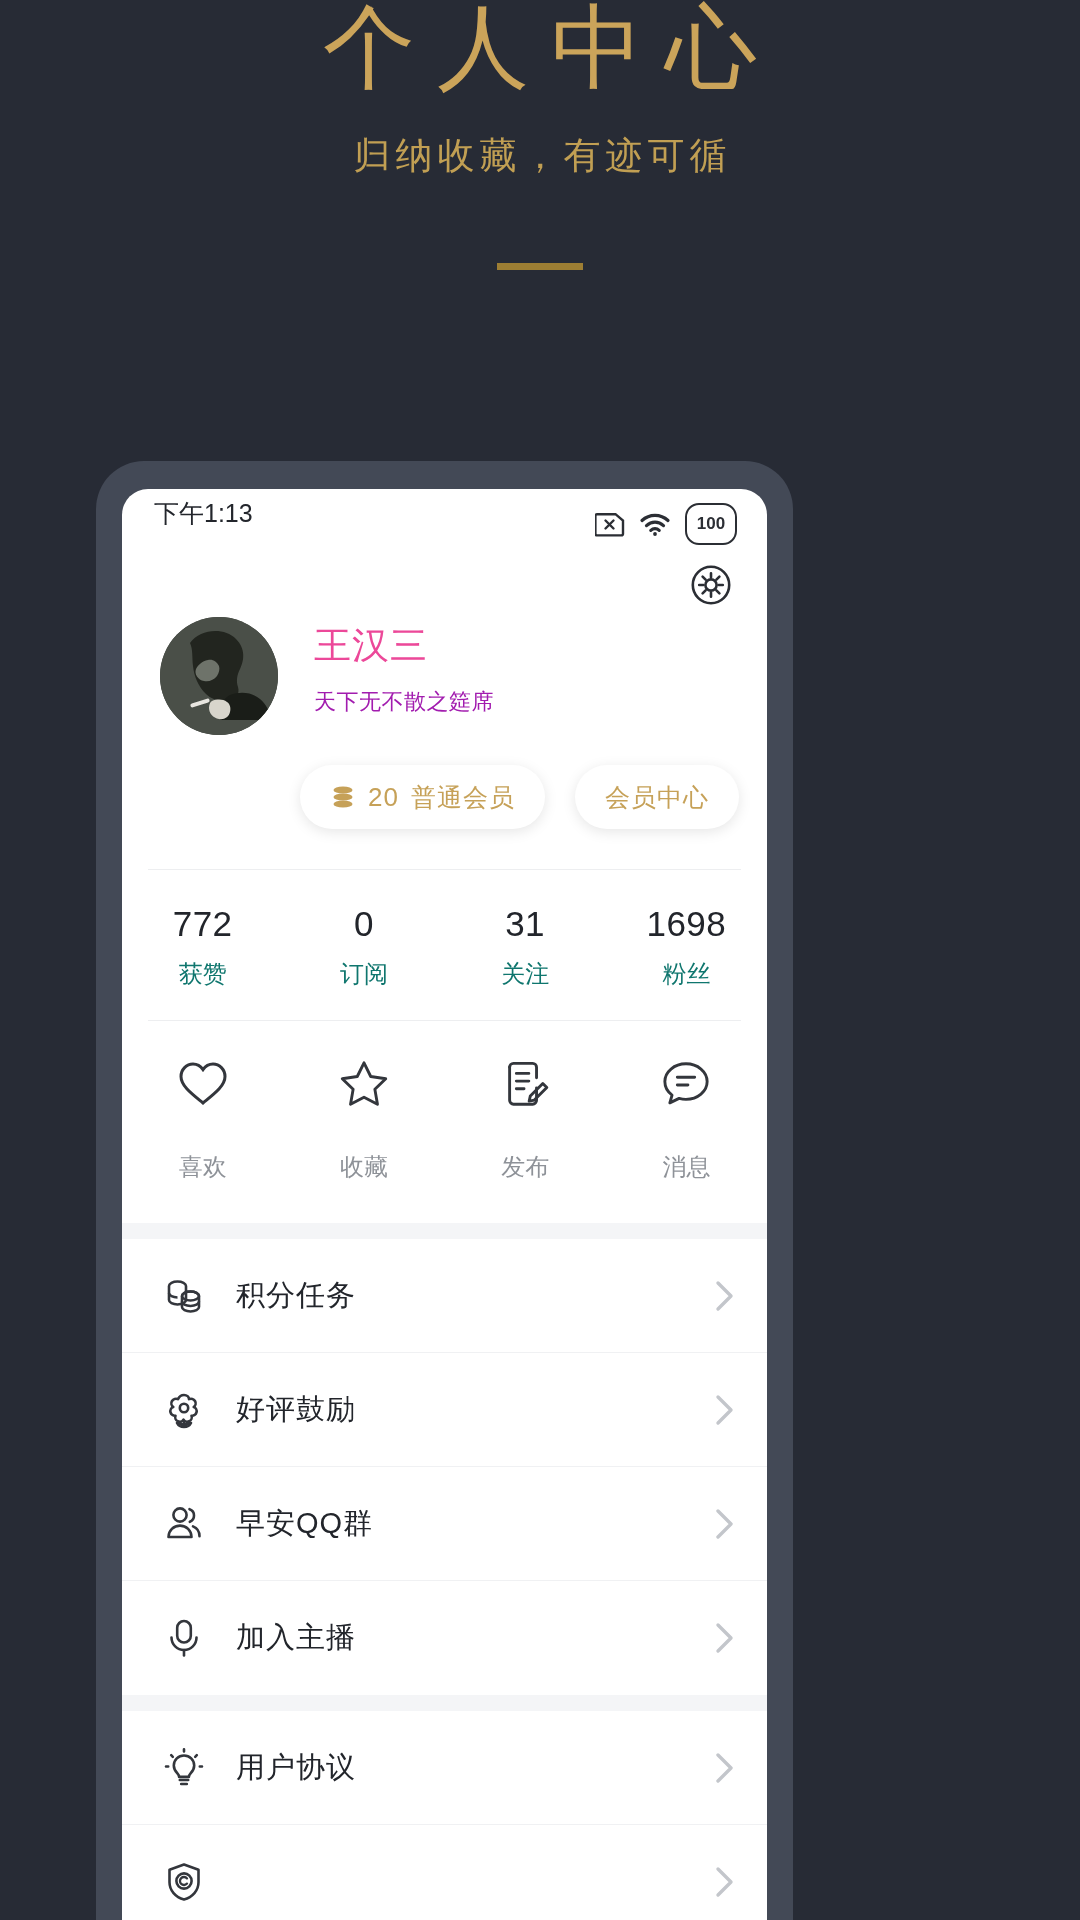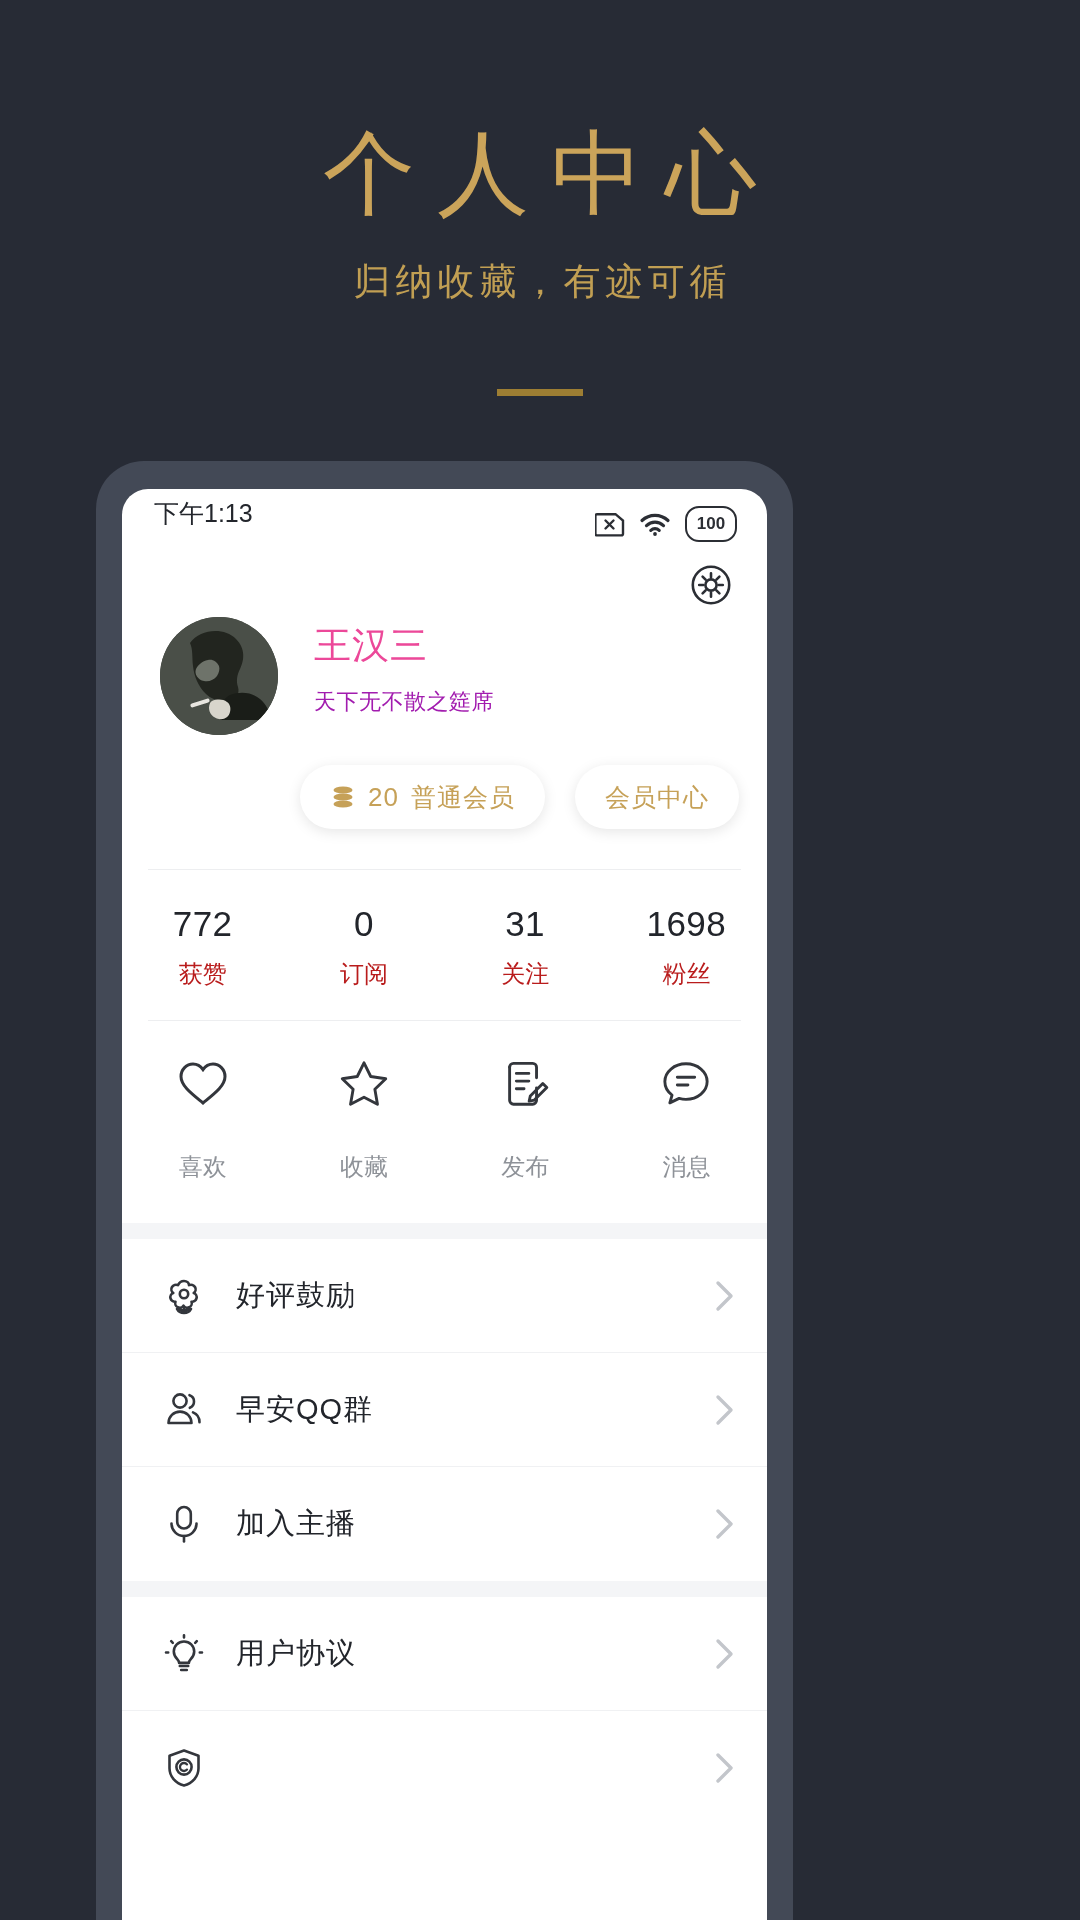--- a/index.html
+++ b/index.html
@@ -5,21 +5,21 @@
   * { box-sizing: border-box; margin: 0; padding: 0; }
   html, body {
     width: 1080px; height: 1920px;
     background: #272B35;
     font-family: "Liberation Sans", "DejaVu Sans", sans-serif;
     overflow: hidden;
   }
   .page { position: relative; width: 1080px; height: 1920px; background: #272B35; }
 
   
-  .promo { text-align: center; padding-top: 126px; }
+  .promo { text-align: center; }
   .promo-title {
     font-family: "Liberation Serif", "DejaVu Serif", serif;
     font-size: 92px;
     letter-spacing: 22px;
     color: #C9A košt;
     color: #C9A košt;
   }
   .promo-title { color: #CBA45A; font-weight: 400; line-height: 1.05; text-indent: 22px; }
   .promo-sub {
     margin-top: 34px;
@@ -56,21 +56,21 @@
     justify-content: space-between;
     padding: 8px 30px 0 32px;
   }
   .status-time {
     font-size: 25px; color: #23262C; font-weight: 500;
     letter-spacing: 0px;
   }
   .status-icons { display: flex; align-items: center; gap: 14px; }
   .batt {
     border: 2.6px solid #2B2E34; border-radius: 14px;
-    height: 36px; min-width: 52px; padding: 0 7px;
+    height: 42px; min-width: 52px; padding: 0 7px;
     display: flex; align-items: center; justify-content: center;
     font-size: 17px; font-weight: 700; color: #2B2E34;
   }
 
   
   .gear-row { display: flex; justify-content: flex-end; padding: 12px 34px 0 0; }
 
   
   .profile { display: flex; padding: 4px 0 0 38px; align-items: flex-start; }
   .avatar {
@@ -93,21 +93,21 @@
   }
   .pill { color: #C6A158; font-size: 25px; letter-spacing: 1px; gap: 12px; }
   .pill .coin-num { font-size: 26px; }
   .pill .pill-txt { font-size: 25px; }
 
   
   .divider-line { height: 1px; background: #EDEEF0; margin: 0 26px; }
   .stats { display: flex; padding: 34px 0 30px 0; }
   .stat { flex: 1; text-align: center; }
   .stat-num { font-size: 35px; color: #22252B; letter-spacing: 0.5px; }
-  .stat-lbl { font-size: 24px; color: #b91c1c; margin-top: 14px; }
+  .stat-lbl { font-size: 24px; color: #0f766e; margin-top: 14px; }
 
   
   .actions { display: flex; padding: 38px 0 40px 0; }
   .action { flex: 1; display: flex; flex-direction: column; align-items: center; }
   .action-lbl { font-size: 24px; color: #8E9298; margin-top: 42px; }
 
   .gap { height: 16px; background: #F4F5F7; }
 
   
   .menu { background: #fff; }
@@ -273,20 +273,37 @@
               <path d="M18 19h18M18 27h11" stroke="#33363C" stroke-width="3" stroke-linecap="round"></path>
             </svg>
           </span>
           <div class="action-lbl">消息</div>
         </div>
       </div>
 
       <div class="gap"></div>
 
       <div class="menu">
+        <div class="menu-item">
+          <span class="menu-icon">
+            <svg class="ic" width="42" height="42" viewBox="0 0 42 42">
+              <path d="M6 11c0-2.5 3.8-4.5 8.5-4.5S23 8.5 23 11v14c0 2.5-3.8 4.5-8.5 4.5S6 27.5 6 25z" fill="none" stroke="#33363C" stroke-width="2.6"></path>
+              <path d="M6 18c0 2.5 3.8 4.5 8.5 4.5" fill="none" stroke="#33363C" stroke-width="2.6"></path>
+              <path d="M19 21c0-2.5 3.8-4.5 8.5-4.5S36 18.5 36 21v11c0 2.5-3.8 4.5-8.5 4.5S19 34.5 19 32z" fill="none" stroke="#33363C" stroke-width="2.6"></path>
+              <path d="M19 26.5c0 2.5 3.8 4.5 8.5 4.5s8.5-2 8.5-4.5" fill="none" stroke="#33363C" stroke-width="2.6"></path>
+              <ellipse cx="27.5" cy="21" rx="8.5" ry="4.5" fill="none" stroke="#33363C" stroke-width="2.6"></ellipse>
+            </svg>
+          </span>
+          <span class="menu-label">积分任务</span>
+          <span class="chev">
+            <svg class="ic" width="26" height="34" viewBox="0 0 26 34">
+                <path d="M7 4l13 13-13 13" fill="none" stroke="#C3C6CB" stroke-width="3.4" stroke-linecap="round" stroke-linejoin="round"></path>
+              </svg>
+          </span>
+        </div>
 
         <div class="menu-item">
           <span class="menu-icon">
             <svg class="ic" width="42" height="42" viewBox="0 0 42 42">
               <path d="M21 6c3 0 5 2 5 4.2 2.1-1 4.7-.3 6 1.8 1.3 2.1.6 4.7-1.3 6 2.1.7 3.4 3 2.8 5.3-.6 2.3-2.8 3.7-5 3.4.8 2-.1 4.5-2.2 5.5-2.1 1-4.6.3-5.8-1.6-1.2 1.9-3.7 2.6-5.8 1.6-2.1-1-3-3.5-2.2-5.5-2.2.3-4.4-1.1-5-3.4-.6-2.3.7-4.6 2.8-5.3-1.9-1.3-2.6-3.9-1.3-6 1.3-2.1 3.9-2.8 6-1.8C16 8 18 6 21 6z" fill="none" stroke="#33363C" stroke-width="2.6" stroke-linejoin="round"></path>
               <circle cx="21" cy="19" r="4.2" fill="none" stroke="#33363C" stroke-width="2.6"></circle>
               <path d="M21 31v7M21 38c-3.5 0-6-2-7-4 3-.6 5.5.8 7 4zM21 38c3.5 0 6-2 7-4-3-.6-5.5.8-7 4z" fill="none" stroke="#33363C" stroke-width="2.6" stroke-linejoin="round"></path>
             </svg>
           </span>
           <span class="menu-label">好评鼓励</span>

